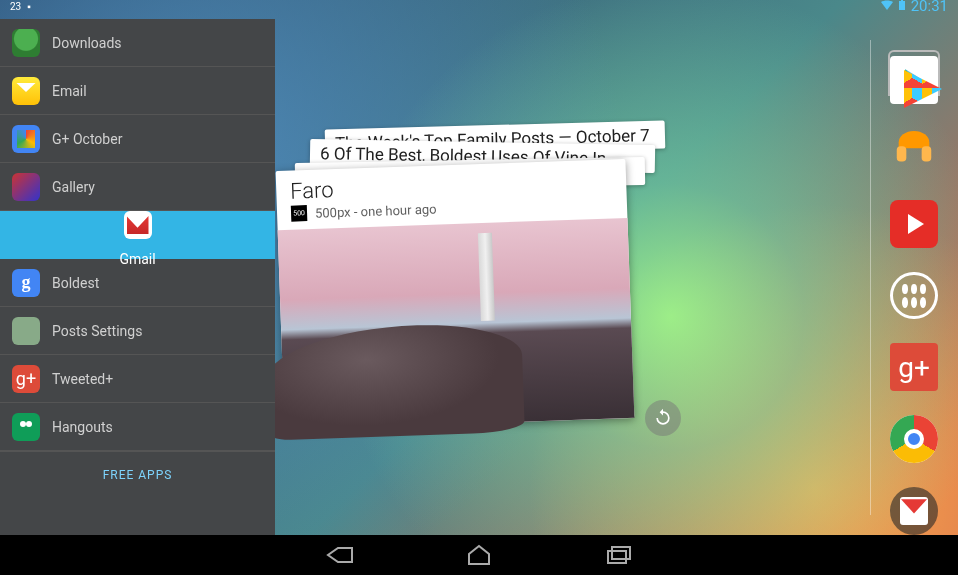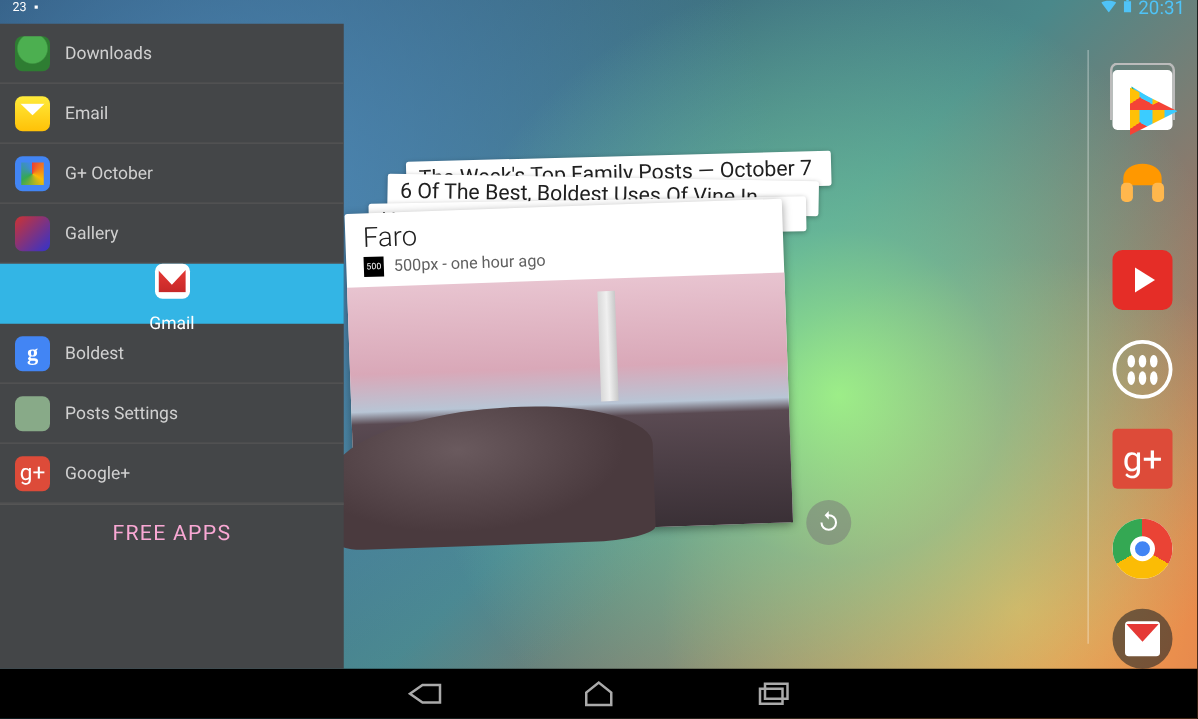--- a/index.html
+++ b/index.html
@@ -54,22 +54,22 @@
 .drawer .icon {
   width: 28px; height: 28px;
   border-radius: 6px;
   display: flex; align-items: center; justify-content: center;
   flex-shrink: 0;
 }
 .drawer .label { color: inherit; }
 .drawer .free-apps {
   height: 46px;
   display: flex; align-items: center; justify-content: center;
-  font-size: 17px; letter-spacing: 1px;
-  color: #f9a8d4;
+  font-size: 12px; letter-spacing: 1px;
+  color: #7dd3fc;
   border-top: 1px solid #555;
 }
 
 
 .dock {
   position: absolute; top: 20px; right: 0; bottom: 40px;
   width: 88px;
   display: flex; flex-direction: column; align-items: center;
   gap: 24px;
   padding-top: 36px;
@@ -247,21 +247,25 @@
   <div class="item">
     <div class="icon ic-google">g</div>
     <span class="label">Boldest</span>
   </div>
   <div class="item">
     <div class="icon ic-gsettings"></div>
     <span class="label">Posts Settings</span>
   </div>
   <div class="item">
     <div class="icon ic-gplus">g+</div>
-    <span class="label">Google+</span>
+    <span class="label">Tweeted+</span>
+  </div>
+  <div class="item">
+    <div class="icon ic-hangouts"></div>
+    <span class="label">Hangouts</span>
   </div>
   <div class="free-apps">
     <span>FREE APPS</span>
   </div>
 </div>
 
 <div class="widget">
   <div class="stack-layer stack-l1">The Week's Top Family Posts — October 7</div>
   <div class="stack-layer stack-l2">6 Of The Best, Boldest Uses Of Vine In</div>
   <div class="stack-layer stack-l3">How One Industrious Undergrad Tweeted</div>

